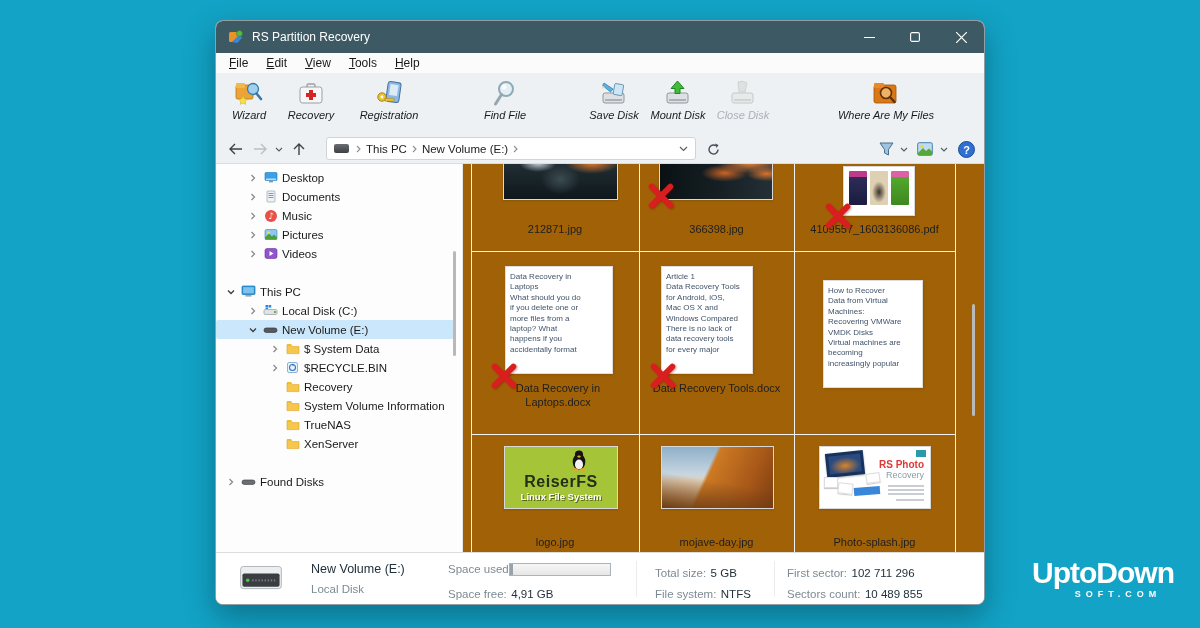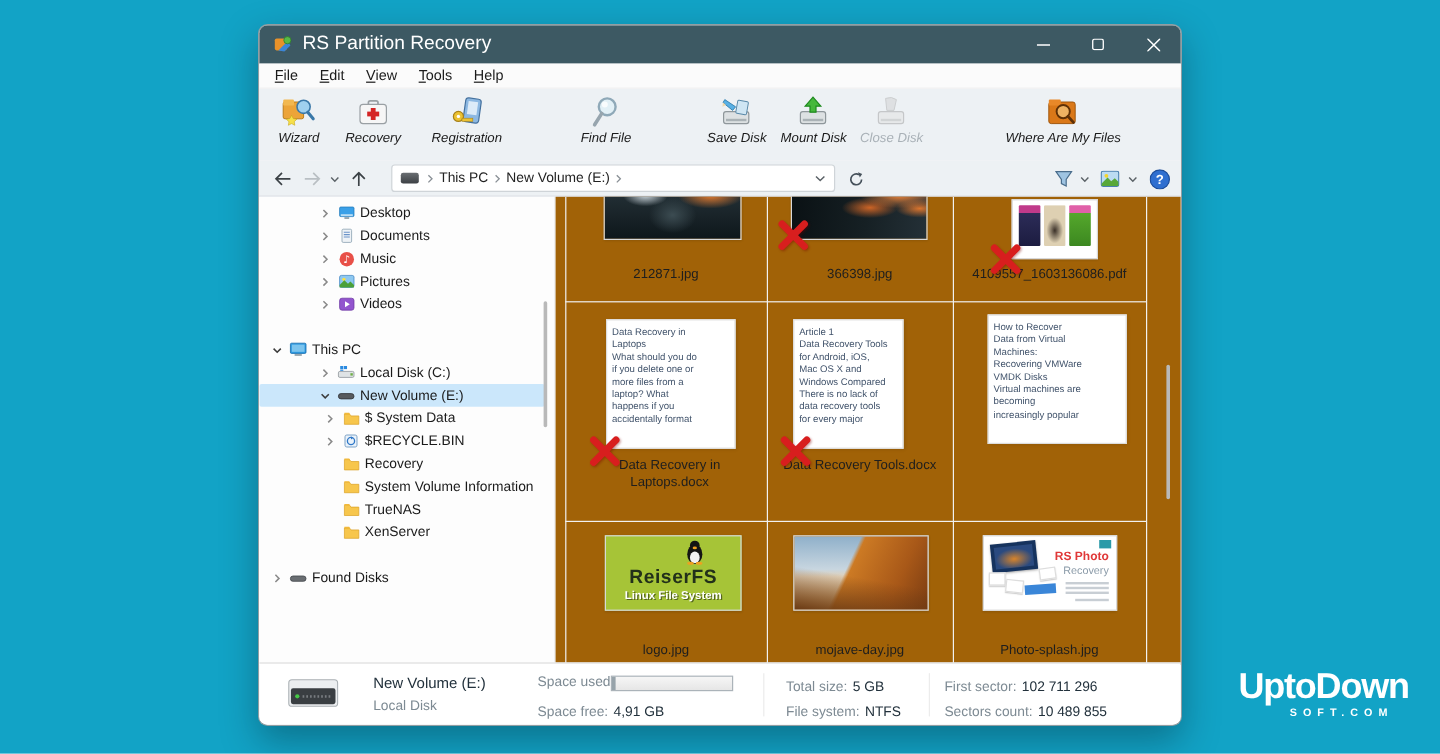--- a/index.html
+++ b/index.html
@@ -12,21 +12,21 @@
   }
   .window {
     position:absolute; left:215px; top:20px; width:770px; height:585px;
     background:#fff; border-radius:8px; overflow:hidden;
     border:1px solid rgba(10,40,50,.45);
     box-shadow:0 12px 30px rgba(0,25,35,.35);
   }
   
   .titlebar { height:32px; background:#3d5963; display:flex; align-items:center; padding-left:12px; }
   .app-icon { width:16px; height:16px; margin-right:8px; flex-shrink:0; }
-  .title { color:#fff; font-size:16px; }
+  .title { color:#fff; font-size:12px; }
   .win-controls { margin-left:auto; display:flex; height:100%; }
   .wc { width:46px; height:100%; display:flex; align-items:center; justify-content:center; }
   .wc svg { display:block; }
   
   .menubar { height:21px; background:#fbfbfb; display:flex; align-items:center; padding-left:4px; border-bottom:1px solid #f0f0f0;text-align:right; }
   .menu-item { display:inline-block; font-size:12px; color:#1a1a1a; padding:0 9px; }
   .menu-item::first-letter { text-decoration:underline; }
   
   .toolbar { height:60px; background:#edf1f4; position:relative; }
   .tb-btn { position:absolute; top:5px; display:flex; flex-direction:column; align-items:center; gap:2px; }
@@ -40,21 +40,21 @@
   .addr-field { position:absolute; left:110px; top:3px; width:370px; height:23px; background:#fff;
     border:1px solid #cfd4d8; border-radius:3px; display:flex; align-items:center; padding:0 7px; }
   .addr-seg { font-size:11.5px; color:#222; white-space:nowrap; }
   .addr-chev { margin:0 5px; display:flex; }
   .addr-drive { width:15px; height:9px; background:linear-gradient(#6a6e72,#3c4044); border-radius:2px; margin-right:2px; }
   .addr-spacer { flex:1; }
   
   .content { position:absolute; left:0; top:143px; width:768px; height:390px; display:flex; background:#fff; }
   .tree { width:247px; height:100%; background:#fdfdfd; border-right:1px solid #e6e6e6; padding-top:4px; position:relative; overflow:hidden; }
   .trow { display:flex; align-items:center; gap:4px; height:19px; margin-right:8px; border-radius:2px; }
-  .lvl1 { padding-left:8px; } .lvl2 { padding-left:48px; } .lvl3 { padding-left:52px; }
+  .lvl1 { padding-left:8px; } .lvl2 { padding-left:30px; } .lvl3 { padding-left:52px; }
   .trow.selected { background:#cbe7fb; }
   .chev { width:13px; height:13px; flex-shrink:0; display:flex; align-items:center; justify-content:center; }
   .ticon { width:15px; height:15px; flex-shrink:0; display:flex; align-items:center; justify-content:center; }
   .tlabel { font-size:11.5px; color:#1a1a1a; white-space:nowrap; }
   .tree-gap { height:19px; }
   .vscroll { position:absolute; width:3px; background:#b9b9b9; border-radius:2px; }
   
   .grid { flex:1; position:relative; background:#a16207; overflow:hidden; }
   .gline { position:absolute; background:#f1f1f1; }
   .thumb { position:absolute; border:1px solid #d8d8d8; box-shadow:0 1px 2px rgba(0,0,0,.15); overflow:hidden; }
@@ -590,21 +590,21 @@
 Data Recovery Tools
 for Android, iOS,
 Mac OS X and
 Windows Compared
 There is no lack of
 data recovery tools
 for every major</div>
       </div>
       <div class="file-label" style="left:176px;top:217px;width:155px">Data Recovery Tools.docx</div>
 
-      <div class="doccard" style="left:360px;top:98px;width:116px;height:108px">
+      <div class="doccard" style="left:360px;top:116px;width:100px;height:108px">
         <div class="docp">How to Recover
 Data from Virtual
 Machines:
 Recovering VMWare
 VMDK Disks
 Virtual machines are
 becoming
 increasingly popular</div>
       </div>
 

